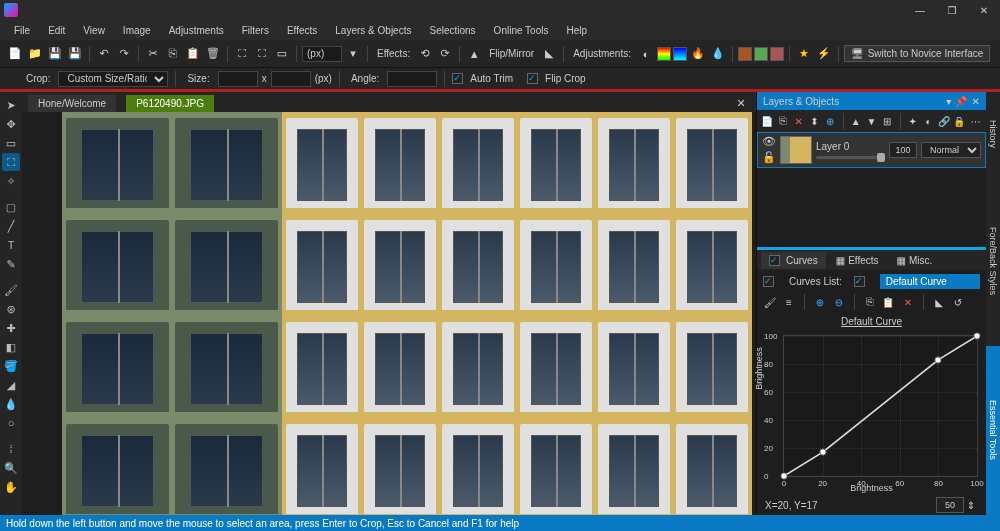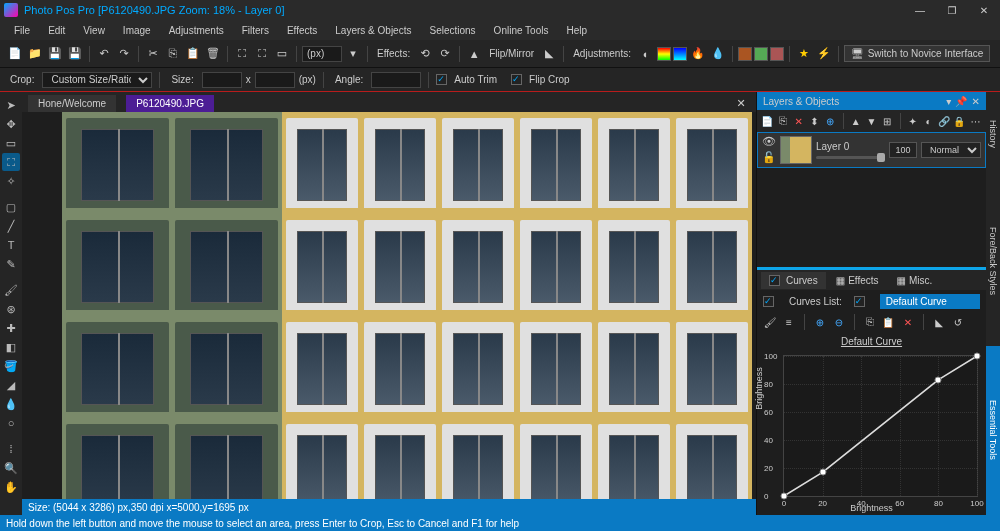--- a/index.html
+++ b/index.html
@@ -14,29 +14,29 @@
 .toolbar{height:28px;background:#252525;border-bottom:1px solid #111;display:flex;align-items:center;padding:0 6px;gap:2px}
 .tb-btn{width:18px;height:18px;display:flex;align-items:center;justify-content:center;cursor:pointer;font-size:11px;border-radius:2px}
 .tb-sep{width:1px;height:16px;background:#444;margin:0 3px}
 .tb-label{margin:0 4px;white-space:nowrap}
 .tb-input{background:#1a1a1a;border:1px solid #444;height:16px;padding:0 4px;font-size:10px;color:#ccc;width:50px}
 .tb-select{background:#1a1a1a;border:1px solid #444;height:16px;padding:0 4px;font-size:10px;color:#ccc}
 .chk{width:11px;height:11px;border:1px solid #666;display:inline-block;vertical-align:middle;margin-right:3px;background:#222}
 .chk.on::after{content:"✓";color:#0af;font-size:9px;display:block;line-height:9px}
 .color-sw{width:14px;height:14px;border:1px solid #555}
 .novice-btn{background:#333;border:1px solid #555;padding:2px 6px;display:flex;align-items:center;gap:4px;cursor:pointer}
-.optbar{height:24px;background:#252525;border-bottom:1px solid #b91c1c;display:flex;align-items:center;padding:0 6px;gap:4px}
+.optbar{height:24px;background:#252525;border-bottom:3px solid #b91c1c;display:flex;align-items:center;padding:0 22px;gap:4px}
 .content{flex:1;display:flex;overflow:hidden}
 .ltools{width:22px;background:#252525;display:flex;flex-direction:column;align-items:center;padding-top:4px;gap:1px}
 .tool{width:18px;height:18px;display:flex;align-items:center;justify-content:center;cursor:pointer;font-size:11px;color:#bbb;border-radius:2px}
 .tool.active{background:#0a5a8a}
 .midcol{flex:1;display:flex;flex-direction:column;overflow:hidden}
 .tabbar{height:20px;background:#252525;display:flex;align-items:flex-end;padding-left:6px;gap:10px}
 .tab{padding:3px 10px;background:#333;cursor:pointer;font-size:10px}
-.tab.active{background:#4c1d95;color:#fff}
+.tab.active{background:#4d7c0f;color:#fff}
 .canvas-area{flex:1;background:#1e1e1e;position:relative;overflow:hidden}
 .canvas-img{position:absolute;left:40px;top:0;width:690px;height:408px}
 .building{width:100%;height:100%;display:flex}
 .bleft{width:220px;background:#7a8a6a}
 .bright{flex:1;background:#d4b560}
 .wrow{display:flex;height:25%;padding:6px 4px;gap:6px}
 .win{flex:1;background:#e0e0e0;border-radius:2px 2px 0 0;position:relative;overflow:hidden}
 .win::before{content:"";position:absolute;inset:12% 15% 8% 15%;background:linear-gradient(#2a3a4a,#4a5a6a);border:1px solid #555}
 .win::after{content:"";position:absolute;left:50%;top:12%;bottom:8%;width:2px;background:#888}
 .bleft .win{background:#4a5a4a}
@@ -75,21 +75,20 @@
 .coord-row{height:20px;display:flex;align-items:center;justify-content:space-between;padding:0 8px}
 .xlabel-row{text-align:center;font-size:9px;padding:2px}
 .sidetab{width:14px;background:#252525;writing-mode:vertical-rl;text-orientation:mixed;font-size:9px;display:flex;align-items:center;justify-content:center;cursor:pointer}
 .statusbar{height:16px;background:#0a7ac4;display:flex;align-items:center;padding:0 6px;color:#fff;font-size:10px}
 </style>
 </head>
 <body>
 
 <div class="titlebar">
   <div class="logo"></div>
-  <span class="title-text">Photo Pos Pro [P6120490.JPG Zoom: 18% - Layer 0]</span>
   <div class="win-controls">
     <div class="win-btn">—</div>
     <div class="win-btn">❐</div>
     <div class="win-btn">✕</div>
   </div>
 </div>
 
 <div class="menubar">
   <div class="menu-item">File</div>
   <div class="menu-item">Edit</div>
@@ -260,21 +259,20 @@
                 <div class="win"></div>
                 <div class="win"></div>
                 <div class="win"></div>
                 <div class="win"></div>
                 <div class="win"></div>
               </div>
           </div>
         </div>
       </div>
     </div>
-    <div class="info-bar">Size: (5044 x 3286) px,350 dpi   x=5000,y=1695 px</div>
   </div>
 
   <div class="rpanel">
     <div class="panel-hdr">
       <span>Layers &amp; Objects</span>
       <div class="ctrls">
           <span>▾</span>
           <span>📌</span>
           <span>✕</span>
         </div>
@@ -378,20 +376,26 @@
           </svg>
           <div id="curve-points">
               <div style="position: absolute; left: 0%; top: 100%; width: 7px; height: 7px; background: rgb(255, 255, 255); border: 1px solid rgb(136, 136, 136); border-radius: 50%; transform: translate(-50%, -50%);"></div>
               <div style="position: absolute; left: 20%; top: 83%; width: 7px; height: 7px; background: rgb(255, 255, 255); border: 1px solid rgb(136, 136, 136); border-radius: 50%; transform: translate(-50%, -50%);"></div>
               <div style="position: absolute; left: 80%; top: 17%; width: 7px; height: 7px; background: rgb(255, 255, 255); border: 1px solid rgb(136, 136, 136); border-radius: 50%; transform: translate(-50%, -50%);"></div>
               <div style="position: absolute; left: 100%; top: 0%; width: 7px; height: 7px; background: rgb(255, 255, 255); border: 1px solid rgb(136, 136, 136); border-radius: 50%; transform: translate(-50%, -50%);"></div>
             </div>
         </div>
       </div>
       <div class="xlabel-row">Brightness</div>
+      <div class="coord-row">
+        <span>X=20, Y=17</span>
+        <span style="flex:1"></span>
+        <div class="opacity-box">50</div>
+        <span class="layer-icon">⇕</span>
+      </div>
     </div>
   </div>
 
   <div style="display:flex;flex-direction:column;width:14px">
     <div class="sidetab" style="flex:1">History</div>
     <div class="sidetab" style="flex:2">Fore/Back Styles</div>
     <div class="sidetab" style="flex:2;background:#0a7ac4;color:#fff">Essential Tools</div>
   </div>
 </div>
 

